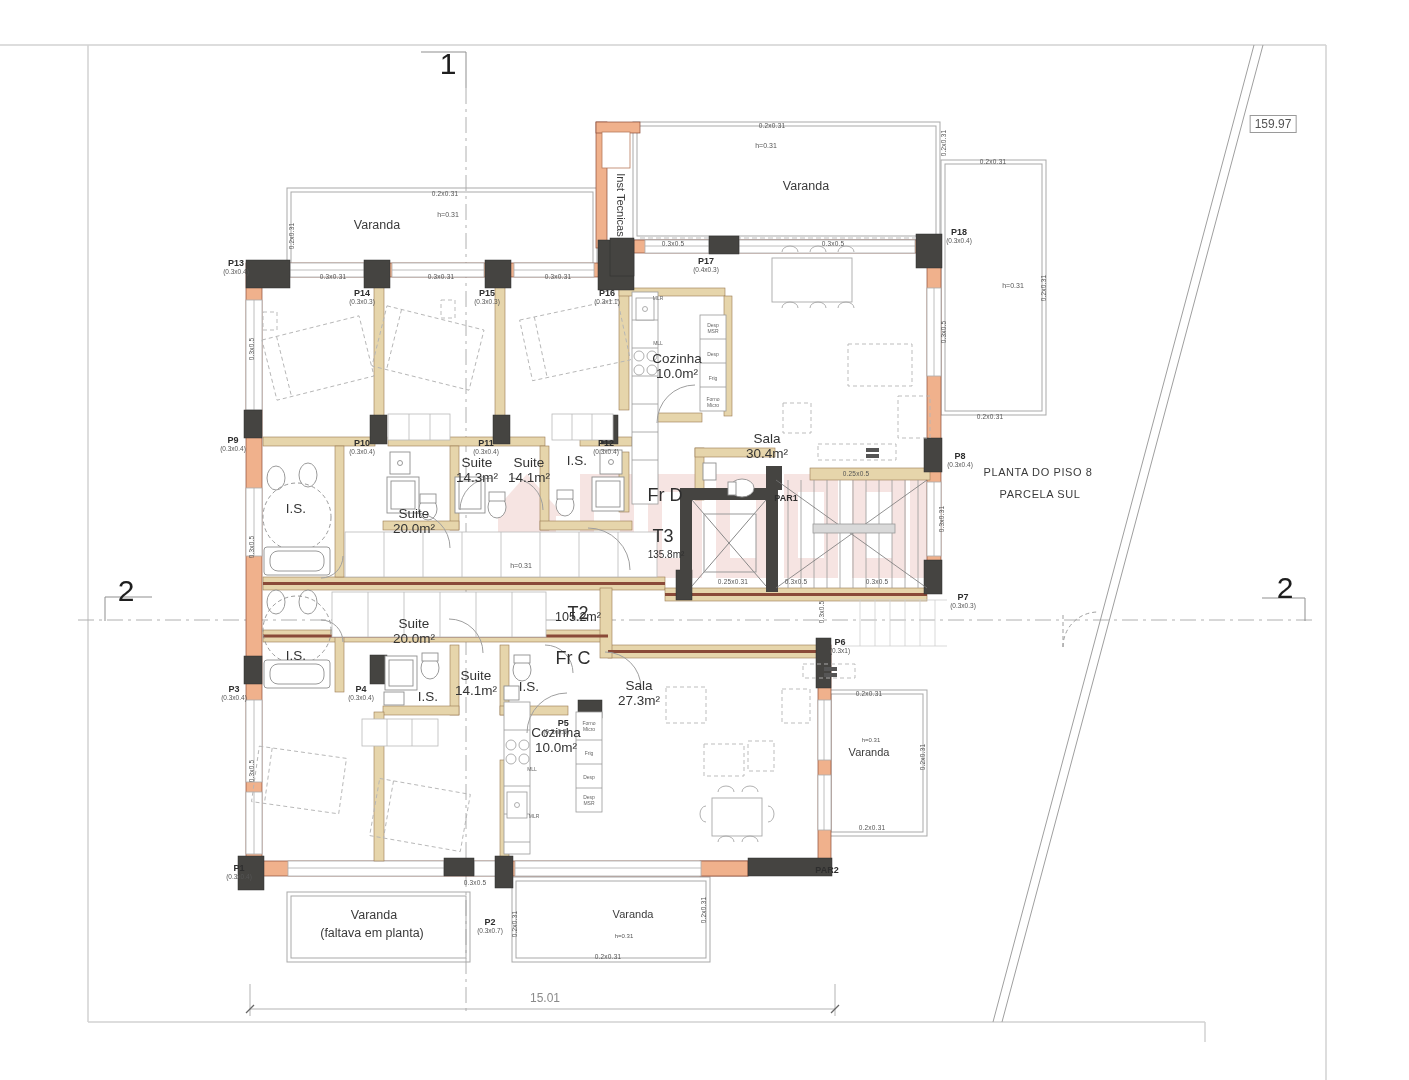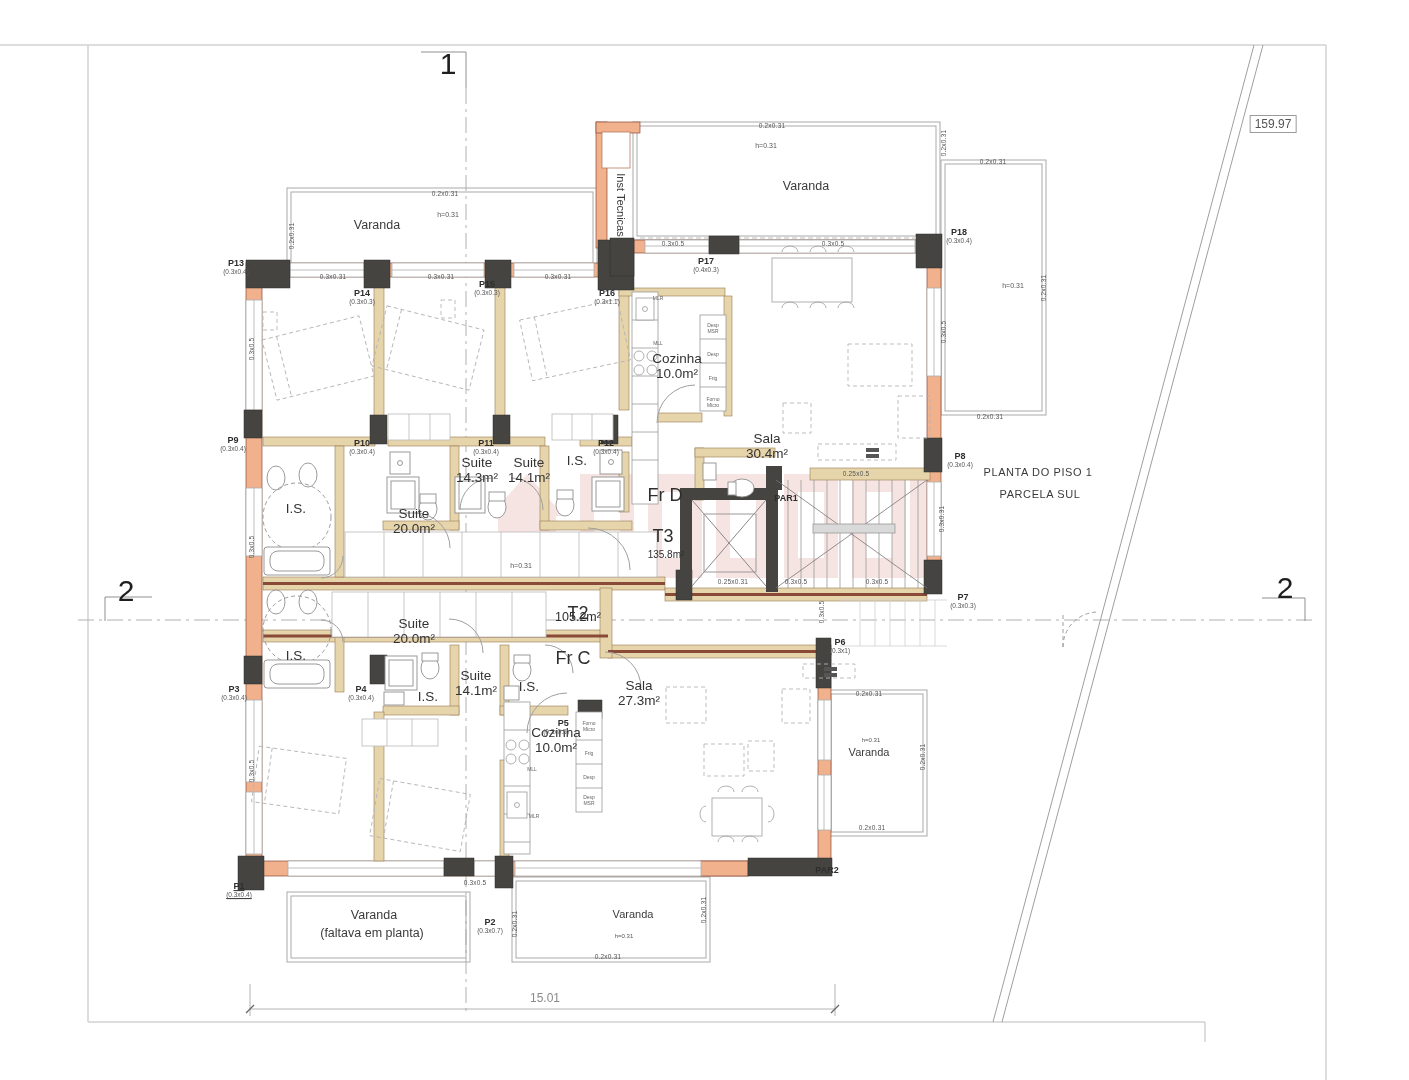--- a/index.html
+++ b/index.html
@@ -414,21 +414,21 @@
     <line x1="250" y1="1009" x2="835" y2="1009"></line>
     <line x1="246" y1="1013" x2="254" y2="1005" stroke="#666" stroke-width="1.2"></line>
     <line x1="831" y1="1013" x2="839" y2="1005" stroke="#666" stroke-width="1.2"></line>
   </g>
 </svg>
 
 <div id="labels">
       <div class="lbl sec" style="left: 448px; top: 64px;">1</div>
       <div class="lbl sec" style="left: 126px; top: 591px;">2</div>
       <div class="lbl sec" style="left: 1285px; top: 588px;">2</div>
-      <div class="lbl ttl" style="left: 1038px; top: 472px;">PLANTA DO PISO 1</div>
+      <div class="lbl ttl" style="left: 1038px; top: 472px;">PLANTA DO PISO 8</div>
       <div class="lbl ttl" style="left: 1040px; top: 494px;">PARCELA SUL</div>
       <div class="lbl area" style="left: 377px; top: 225px;">Varanda</div>
       <div class="lbl area" style="left: 806px; top: 186px;">Varanda</div>
       <div class="lbl area" style="left: 621px; top: 205px; font-size: 11px; transform: translate(-50%, -50%) rotate(90deg);">Inst Tecnicas</div>
       <div class="lbl area" style="left: 869px; top: 752px; font-size: 11px;">Varanda</div>
       <div class="lbl area" style="left: 374px; top: 915px;">Varanda</div>
       <div class="lbl area" style="left: 372px; top: 933px;">(faltava em planta)</div>
       <div class="lbl area" style="left: 633px; top: 914px; font-size: 11px;">Varanda</div>
       <div class="lbl room" style="left: 477px; top: 470px;">Suite
 14.3m²</div>
@@ -505,36 +505,36 @@
       <div class="lbl app" style="left: 589px; top: 726px;">Forno
 Micro</div>
       <div class="lbl app" style="left: 589px; top: 754px;">Frig</div>
       <div class="lbl app" style="left: 589px; top: 778px;">Desp</div>
       <div class="lbl app" style="left: 589px; top: 800px;">Desp
 MSR</div>
       <div class="lbl app" style="left: 532px; top: 770px;">MLL</div>
       <div class="lbl app" style="left: 534px; top: 817px;">MLR</div>
       <div class="lbl door" style="left: 236px; top: 267px;">P13<span class="dd">(0.3x0.4)</span></div>
       <div class="lbl door" style="left: 362px; top: 297px;">P14<span class="dd">(0.3x0.3)</span></div>
-      <div class="lbl door" style="left: 487px; top: 288px;">P15<span class="dd">(0.3x0.3)</span></div>
+      <div class="lbl door" style="left: 487px; top: 297px;">P15<span class="dd">(0.3x0.3)</span></div>
       <div class="lbl door" style="left: 607px; top: 297px;">P16<span class="dd">(0.3x1.1)</span></div>
       <div class="lbl door" style="left: 706px; top: 265px;">P17<span class="dd">(0.4x0.3)</span></div>
       <div class="lbl door" style="left: 959px; top: 236px;">P18<span class="dd">(0.3x0.4)</span></div>
       <div class="lbl door" style="left: 233px; top: 444px;">P9<span class="dd">(0.3x0.4)</span></div>
       <div class="lbl door" style="left: 362px; top: 447px;">P10<span class="dd">(0.3x0.4)</span></div>
       <div class="lbl door" style="left: 486px; top: 447px;">P11<span class="dd">(0.3x0.4)</span></div>
       <div class="lbl door" style="left: 606px; top: 447px;">P12<span class="dd">(0.3x0.4)</span></div>
       <div class="lbl door" style="left: 960px; top: 460px;">P8<span class="dd">(0.3x0.4)</span></div>
       <div class="lbl door" style="left: 963px; top: 601px;">P7<span class="dd">(0.3x0.3)</span></div>
       <div class="lbl door" style="left: 840px; top: 646px;">P6<span class="dd">(0.3x1)</span></div>
       <div class="lbl door" style="left: 556px; top: 727px; text-align: right;">P5<span class="dd">(0.3x0.5)</span></div>
       <div class="lbl door" style="left: 361px; top: 693px;">P4<span class="dd">(0.3x0.4)</span></div>
       <div class="lbl door" style="left: 234px; top: 693px;">P3<span class="dd">(0.3x0.4)</span></div>
       <div class="lbl door" style="left: 490px; top: 926px;">P2<span class="dd">(0.3x0.7)</span></div>
-      <div class="lbl door" style="left: 239px; top: 890px; text-decoration: underline;">P1<span class="dd">(0.3x0.4)</span></div>
+      <div class="lbl door" style="left: 239px; top: 872px;">P1<span class="dd">(0.3x0.4)</span></div>
       <div class="lbl door" style="left: 786px; top: 498px;">PAR1</div>
       <div class="lbl door" style="left: 827px; top: 870px; text-align: center;">PAR2</div>
       <div class="lbl tot" style="left: 545px; top: 999px;">15.01</div>
     </div>
 
 <div class="survey" id="survey-box" style="left: 1273px; top: 124px;"><span>159.97</span></div>
 
 </div>
 
 </body></html>

